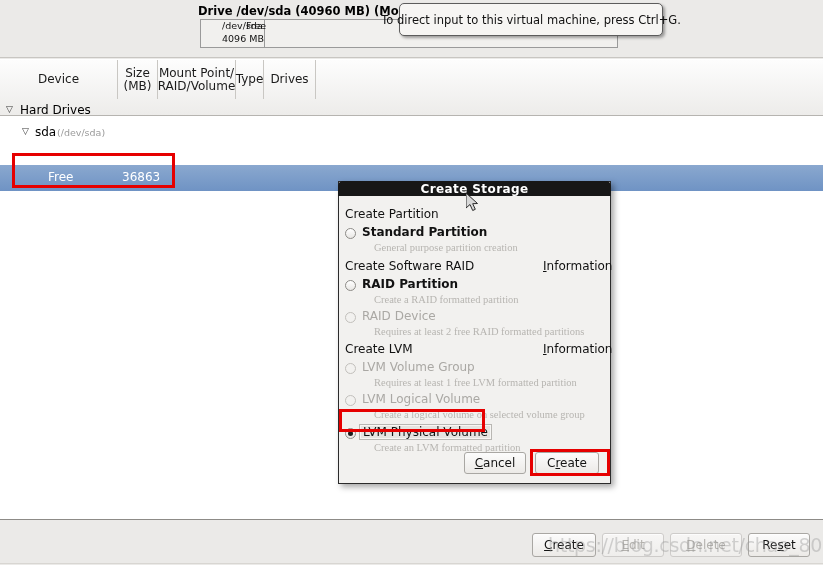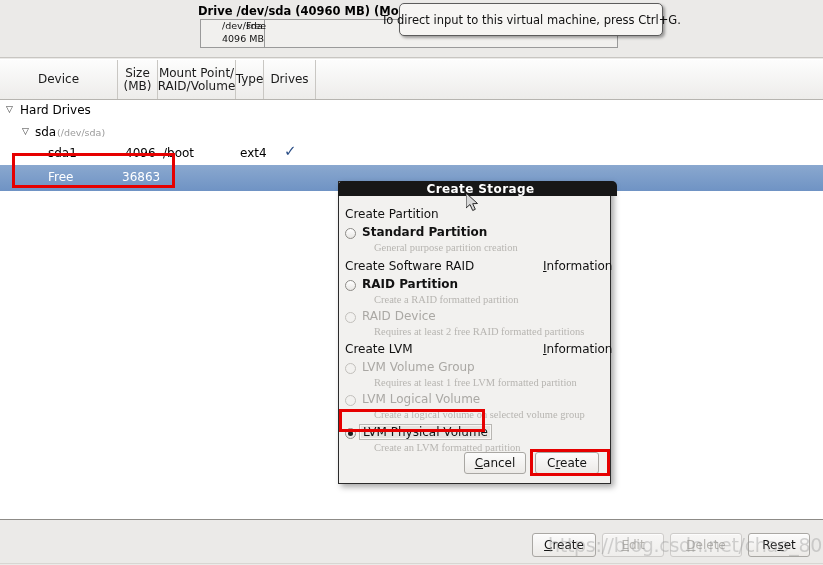--- a/index.html
+++ b/index.html
@@ -40,21 +40,21 @@
     position:absolute;left:399px;top:3px;width:262px;height:31px;
     background:#f6f5f3;border:1px solid #5c5c5c;border-radius:5px;
     box-shadow:2px 2px 3px rgba(0,0,0,.35);
     display:flex;align-items:center;justify-content:center;
     font-size:11.5px;color:#111;white-space:nowrap;z-index:30;
   }
 
   
   .table-wrap{position:absolute;left:0;top:60px;width:823px;height:447px;background:#fff;}
   .thead{
-    position:absolute;left:0;top:0;width:823px;height:40px;
+    position:absolute;left:0;top:0;width:823px;height:56px;
     background:linear-gradient(#fdfdfd,#edecea);
     border-bottom:1px solid #b6b4b0;box-sizing:border-box;padding-left:44px;
   }
   .th{
     position:absolute;top:0;height:39px;
     display:flex;align-items:center;justify-content:center;text-align:center;
     font-size:12px;color:#1a1a1a;line-height:13px;
     border-right:1px solid #c9c7c3;box-sizing:border-box;
   }
   .th-device{left:0;width:118px;}
@@ -116,21 +116,21 @@
   .dialog{
     position:absolute;left:338px;top:181px;width:273px;height:303px;
     background:#f2f1ef;border:1px solid #2b2b2b;
     box-shadow:3px 3px 6px rgba(0,0,0,.35);
     box-sizing:border-box;z-index:20;
   }
   .dlg-title{
     position:absolute;left:-1px;top:-1px;width:273px;height:15px;
     background:#171717;border-radius:5px 5px 0 0;
     display:flex;align-items:center;justify-content:center;
-    color:#fff;font-size:12px;font-weight:bold;letter-spacing:.4px;padding-left:6px;
+    color:#fff;font-size:12px;font-weight:bold;letter-spacing:.4px;
   }
   .dlg-body{position:absolute;left:0;top:19px;width:271px;height:260px;background:#f2f1ef;}
 
   .grp-title{position:absolute;font-size:12px;color:#111;white-space:nowrap;}
   .info-link{position:absolute;font-size:12px;color:#111;white-space:nowrap;}
   .info-link .mn{text-decoration:underline;}
 
   .radio-row{position:absolute;left:0;width:271px;height:17px;}
   .radio{
     position:absolute;left:6px;top:3px;width:11px;height:11px;border-radius:50%;
@@ -226,27 +226,20 @@
       <span class="arrow" style="left:6px;">▽</span>
       <span class="tw" style="left:20px;">Hard Drives</span>
     </div>
 
     <div class="row row-sda">
       <span class="arrow" style="left:22px;">▽</span>
       <span class="tw" style="left:35px;">sda</span>
       <span class="tw muted" style="left:57px;top:3px;">(/dev/sda)</span>
     </div>
 
-    <div class="row row-sda1">
-      <span class="tw" style="left:48px;">sda1</span>
-      <span class="tw" style="left:125px;">4096</span>
-      <span class="tw" style="left:163px;">/boot</span>
-      <span class="tw" style="left:240px;">ext4</span>
-      <span class="checkmark" style="left:284px;">✓</span>
-    </div>
 
     <div class="row row-free">
       <span class="tw" style="left:48px;top:5px;">Free</span>
       <span class="tw" style="left:122px;top:5px;">36863</span>
     </div>
   </div>
 
   <div class="redbox-free"></div>
 
   <div class="bottom-sep"></div>

